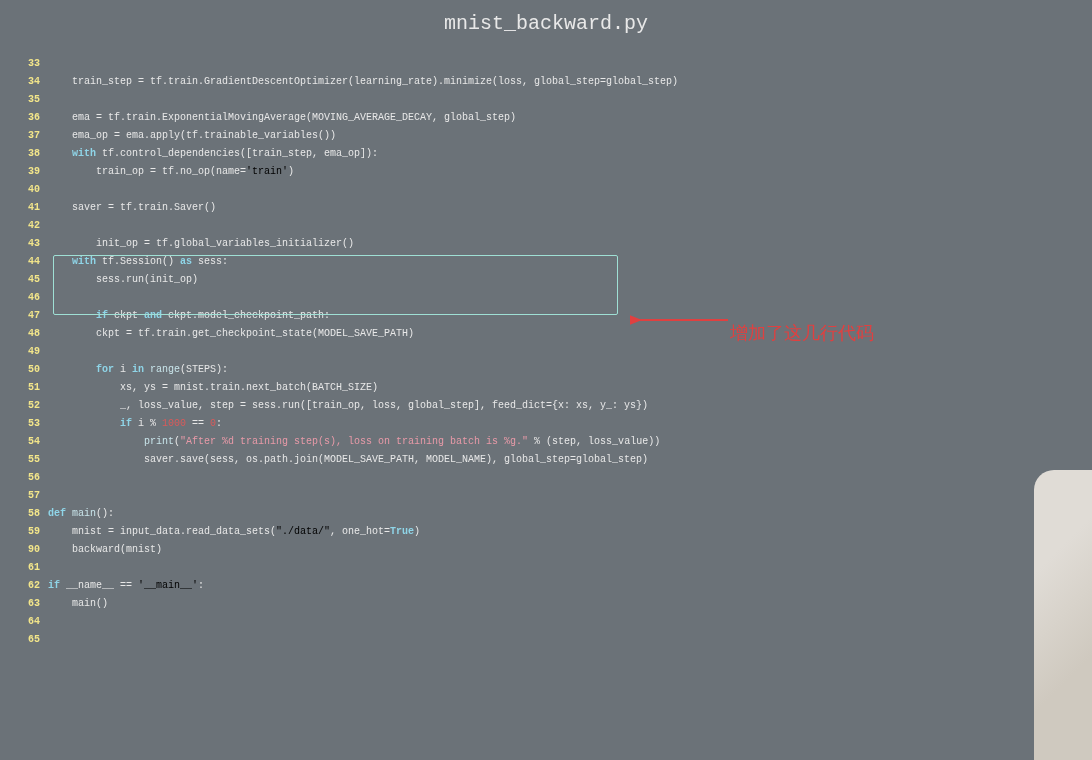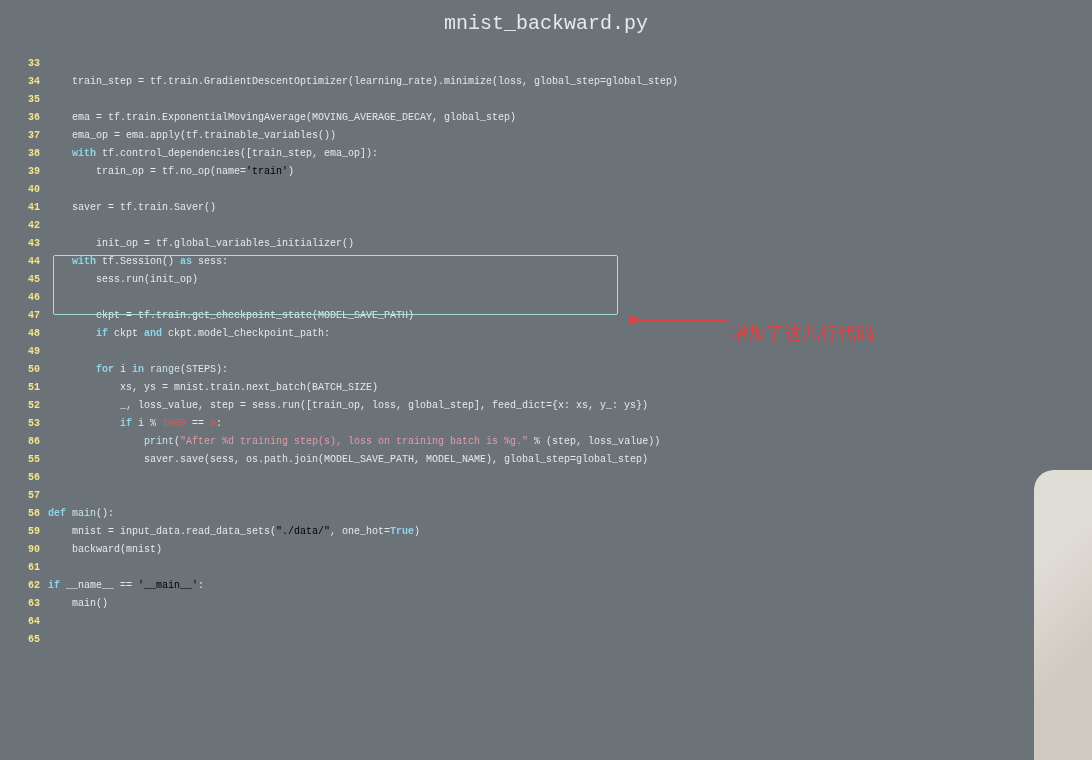--- a/index.html
+++ b/index.html
@@ -108,21 +108,21 @@
       <div class="ln">44</div>
       <div class="ln">45</div>
       <div class="ln">46</div>
       <div class="ln">47</div>
       <div class="ln">48</div>
       <div class="ln">49</div>
       <div class="ln">50</div>
       <div class="ln">51</div>
       <div class="ln">52</div>
       <div class="ln">53</div>
-      <div class="ln">86</div>
+      <div class="ln">54</div>
       <div class="ln">55</div>
       <div class="ln">56</div>
       <div class="ln">57</div>
       <div class="ln">58</div>
       <div class="ln">59</div>
       <div class="ln">90</div>
       <div class="ln">61</div>
       <div class="ln">62</div>
       <div class="ln">63</div>
       <div class="ln">64</div>
@@ -136,22 +136,22 @@
       <div class="line"><span>    ema_op = ema.apply(tf.trainable_variables())</span></div>
       <div class="line"><span>    </span><span class="k-blue">with</span><span> tf.control_dependencies([train_step, ema_op]):</span></div>
       <div class="line"><span>        train_op = tf.no_op(name=</span><span class="k-orange">'train'</span><span>)</span></div>
       <div class="line"><span></span></div>
       <div class="line"><span>    saver = tf.train.Saver()</span></div>
       <div class="line"><span></span></div>
       <div class="line"><span>        init_op = tf.global_variables_initializer()</span></div>
       <div class="line"><span>    </span><span class="k-blue">with</span><span> tf.Session() </span><span class="k-blue">as</span><span> sess:</span></div>
       <div class="line"><span>        sess.run(init_op)</span></div>
       <div class="line"><span></span></div>
+      <div class="line"><span>        </span><span class="k-blue">if</span><span> ckpt </span><span class="k-blue">and</span><span> ckpt.model_checkpoint_path:</span></div>
       <div class="line"><span>        ckpt = tf.train.get_checkpoint_state(MODEL_SAVE_PATH)</span></div>
-      <div class="line"><span>        </span><span class="k-blue">if</span><span> ckpt </span><span class="k-blue">and</span><span> ckpt.model_checkpoint_path:</span></div>
       <div class="line"><span></span></div>
       <div class="line"><span>        </span><span class="k-blue">for</span><span> i </span><span class="k-blue">in</span><span> </span><span class="k-bluew">range</span><span>(STEPS):</span></div>
       <div class="line"><span>            xs, ys = mnist.train.next_batch(BATCH_SIZE)</span></div>
       <div class="line"><span>            _, loss_value, step = sess.run([train_op, loss, global_step], feed_dict={x: xs, y_: ys})</span></div>
       <div class="line"><span>            </span><span class="k-blue">if</span><span> i % </span><span class="k-red">1000</span><span> == </span><span class="k-red">0</span><span>:</span></div>
       <div class="line"><span>                </span><span class="k-bluew">print</span><span>(</span><span class="k-pink">"After %d training step(s), loss on training batch is %g."</span><span> % (step, loss_value))</span></div>
       <div class="line"><span>                saver.save(sess, os.path.join(MODEL_SAVE_PATH, MODEL_NAME), global_step=global_step)</span></div>
       <div class="line"><span></span></div>
       <div class="line"><span></span></div>
       <div class="line"><span class="k-blue">def</span><span> </span><span class="k-bluew">main</span><span>():</span></div>

